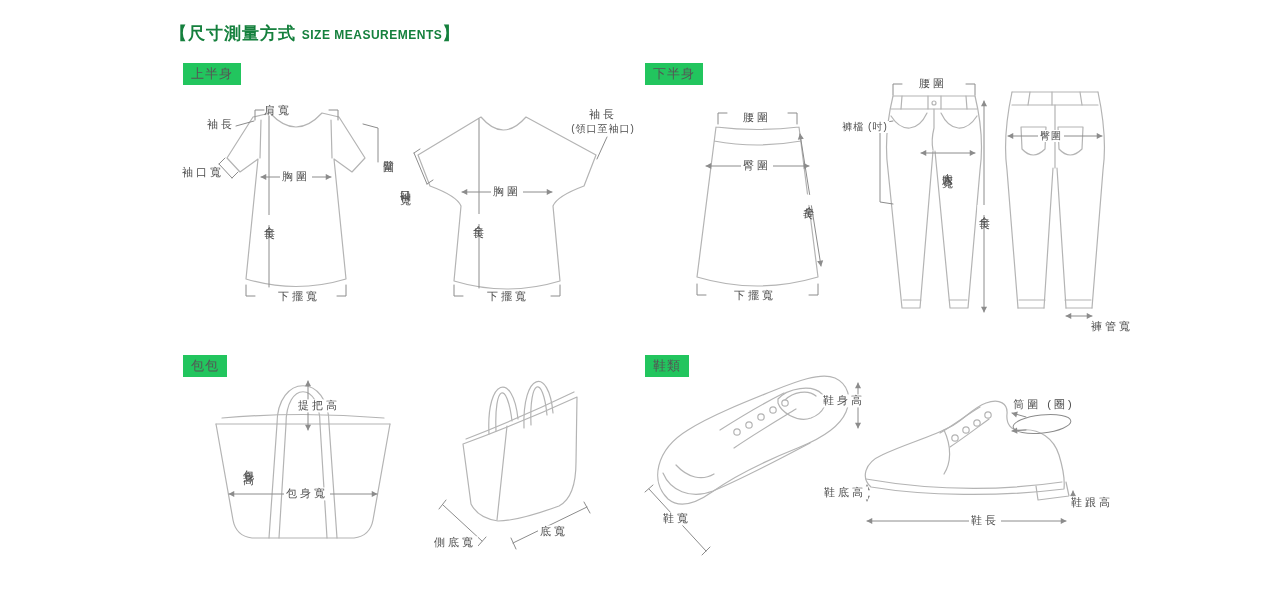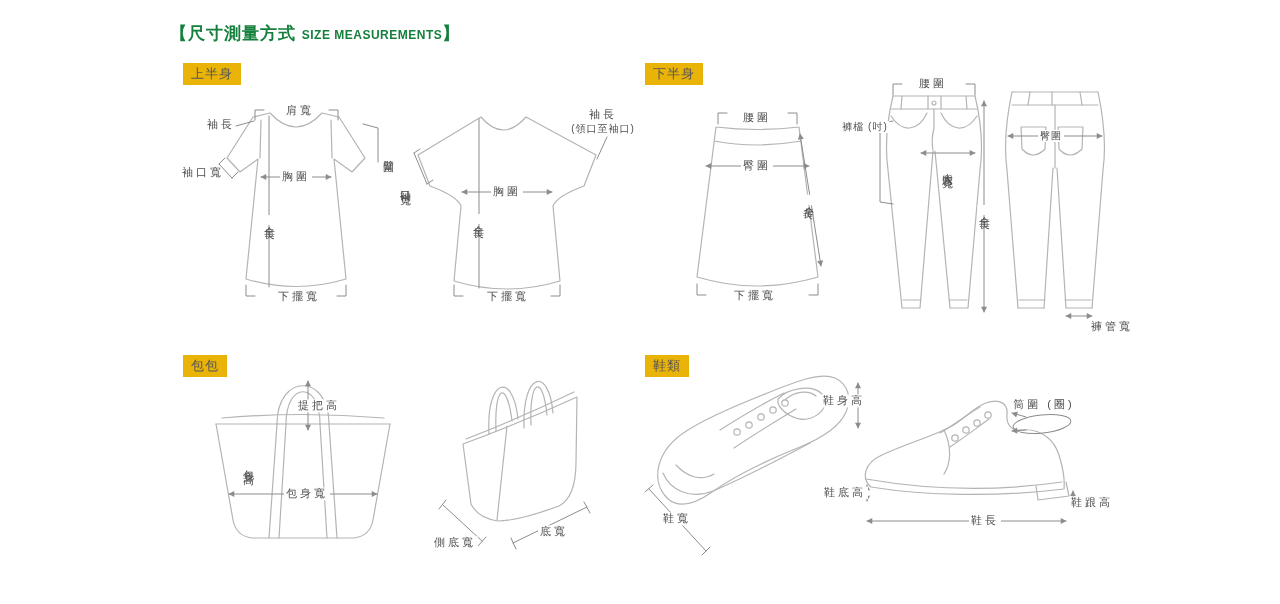--- a/index.html
+++ b/index.html
@@ -2,21 +2,21 @@
 <html><head>
 <meta charset="utf-8">
 <style>
   html,body{margin:0;padding:0;background:#fff;}
   #canvas{position:relative;width:1280px;height:604px;background:#fff;overflow:hidden;
           font-family:"Liberation Sans","DejaVu Sans",sans-serif;}
   #art{position:absolute;left:0;top:0;}
   .title{position:absolute;left:170px;top:14px;font-weight:bold;color:#15803d;
          font-size:17px;letter-spacing:1px;white-space:nowrap;margin-top:8px;}
   .title .en{font-size:12px;letter-spacing:.5px;}
-  .badge{position:absolute;background:#eab308;color:#555;font-size:13px;
+  .badge{position:absolute;background:#22c55e;color:#555;font-size:13px;
          padding:3px 8px;line-height:1.2;letter-spacing:1px;}
   .lbl{position:absolute;transform:translate(-50%,-50%);font-size:11px;color:#4d4d4d;
        white-space:nowrap;letter-spacing:3px;line-height:1.2;text-align:center;}
   .lbl.bg{background:#fff;padding:0 2px;}
   .lbl.v{writing-mode:vertical-rl;text-orientation:upright;letter-spacing:2px;}
   .lbl.v.bg{padding:3px 0;}
   .lbl.sm{font-size:10px;letter-spacing:1px;}
   .lbl.rot{transform:translate(-50%,-50%) rotate(9deg);}
 </style>
 </head>
@@ -150,21 +150,21 @@
   <div class="title">
     <span>【尺寸測量方式</span>
     <span class="en">SIZE MEASUREMENTS</span><span>】</span>
   </div>
 
   <div class="badge" style="left:183px;top:63px">上半身</div>
   <div class="badge" style="left:645px;top:63px">下半身</div>
   <div class="badge" style="left:183px;top:355px">包包</div>
   <div class="badge" style="left:645px;top:355px">鞋類</div>
 
-  <div class="lbl" style="left:300px;top:111px">肩寬</div>
+  <div class="lbl" style="left:278px;top:111px">肩寬</div>
   <div class="lbl" style="left:221px;top:125px">袖長</div>
   <div class="lbl v" style="left:388px;top:153px">臂圍</div>
   <div class="lbl" style="left:203px;top:173px">袖口寬</div>
   <div class="lbl bg" style="left:296px;top:177px">胸圍</div>
   <div class="lbl v bg" style="left:269px;top:220px">全長</div>
   <div class="lbl" style="left:299px;top:297px">下擺寬</div>
 
   <div class="lbl" style="left:603px;top:115px">袖長</div>
   <div class="lbl sm" style="left:603px;top:129px">(領口至袖口)</div>
   <div class="lbl v" style="left:405px;top:184px">袖口寬</div>

